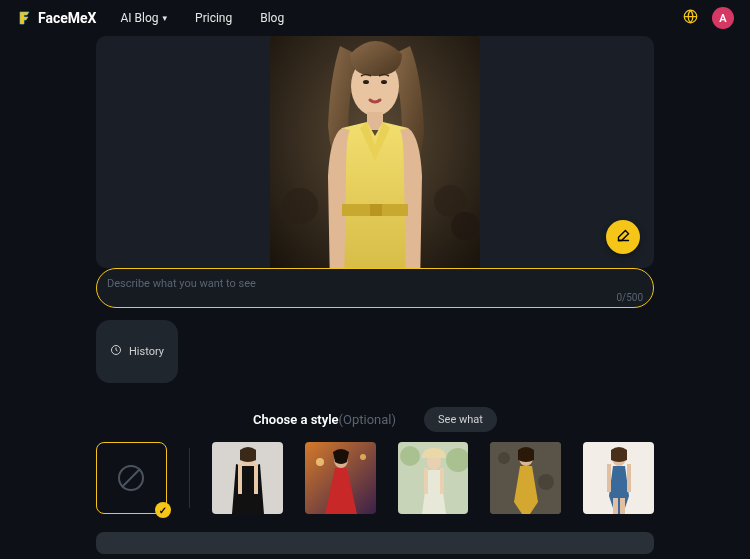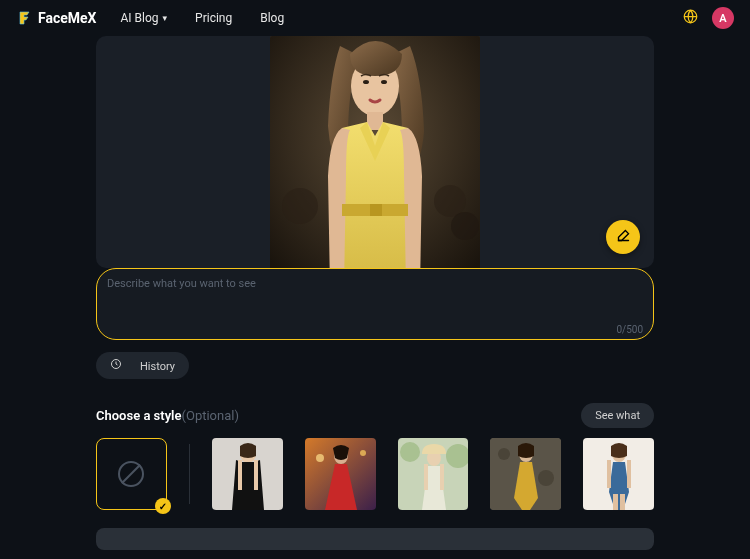--- a/index.html
+++ b/index.html
@@ -111,21 +111,21 @@
     font-weight: 600;
     color: #fff;
     margin: 16px 0 8px 0;
   }
   .prompt-box {
     border: 1px solid #f5c518;
     border-radius: 20px;
     background: #161b22;
     padding: 8px 10px;
     position: relative;
-    height: 72px;
+    height: 40px;
   }
   .prompt-box textarea {
     width: 100%;
     height: 28px;
     background: transparent;
     border: none;
     outline: none;
     color: #e6e6e6;
     font-size: 11px;
     resize: none;
@@ -137,34 +137,34 @@
   .char-count {
     position: absolute;
     right: 10px;
     bottom: 4px;
     font-size: 10px;
     color: #5a6370;
     margin-top: 48px;
   }
   .history-btn {
     display: inline-flex;
-    align-items: flex-end;
-    gap: 18px;
+    align-items: center;
+    gap: 7px;
     background: #20262e;
     border-radius: 14px;
-    padding: 6px 14px;
+    padding: 24px 14px;
     font-size: 11px;
     color: #d0d0d0;
     margin-top: 12px;
     cursor: pointer;
   }
   .style-header {
     display: flex;
     align-items: center;
-    justify-content: space-between;
+    justify-content: center;
     margin-top: 24px;
     margin-bottom: 10px;
     gap: 28px;
   }
   .style-title {
     font-size: 13px;
     font-weight: 600;
     color: #fff;
   }
   .style-optional {

